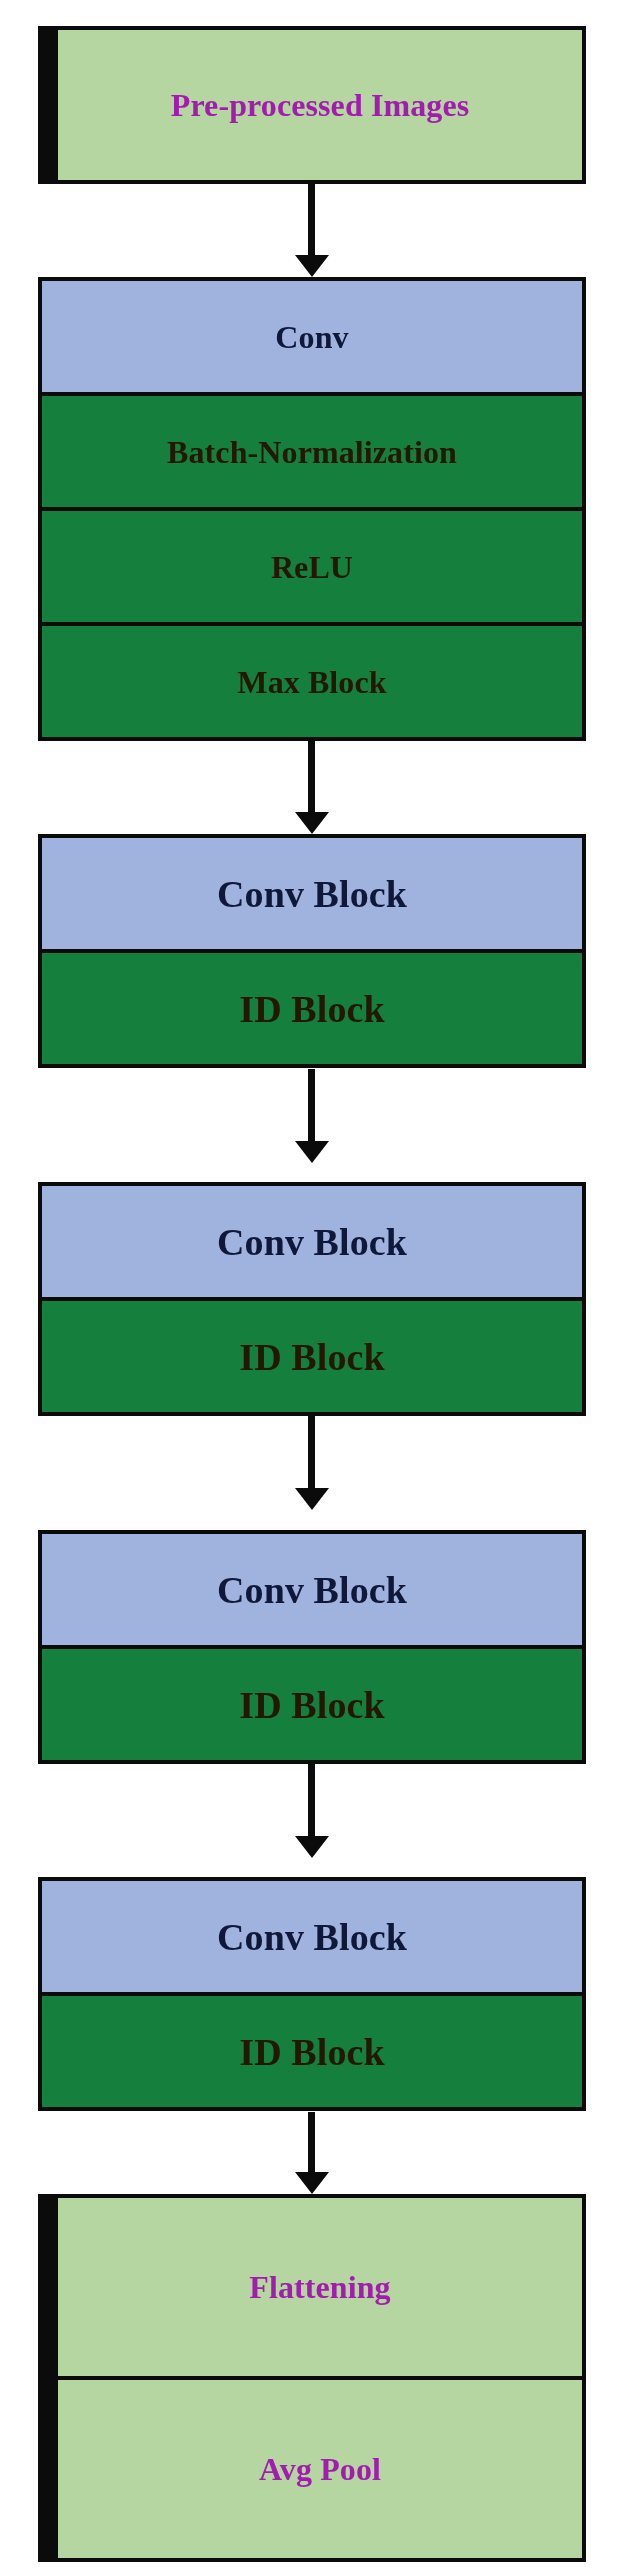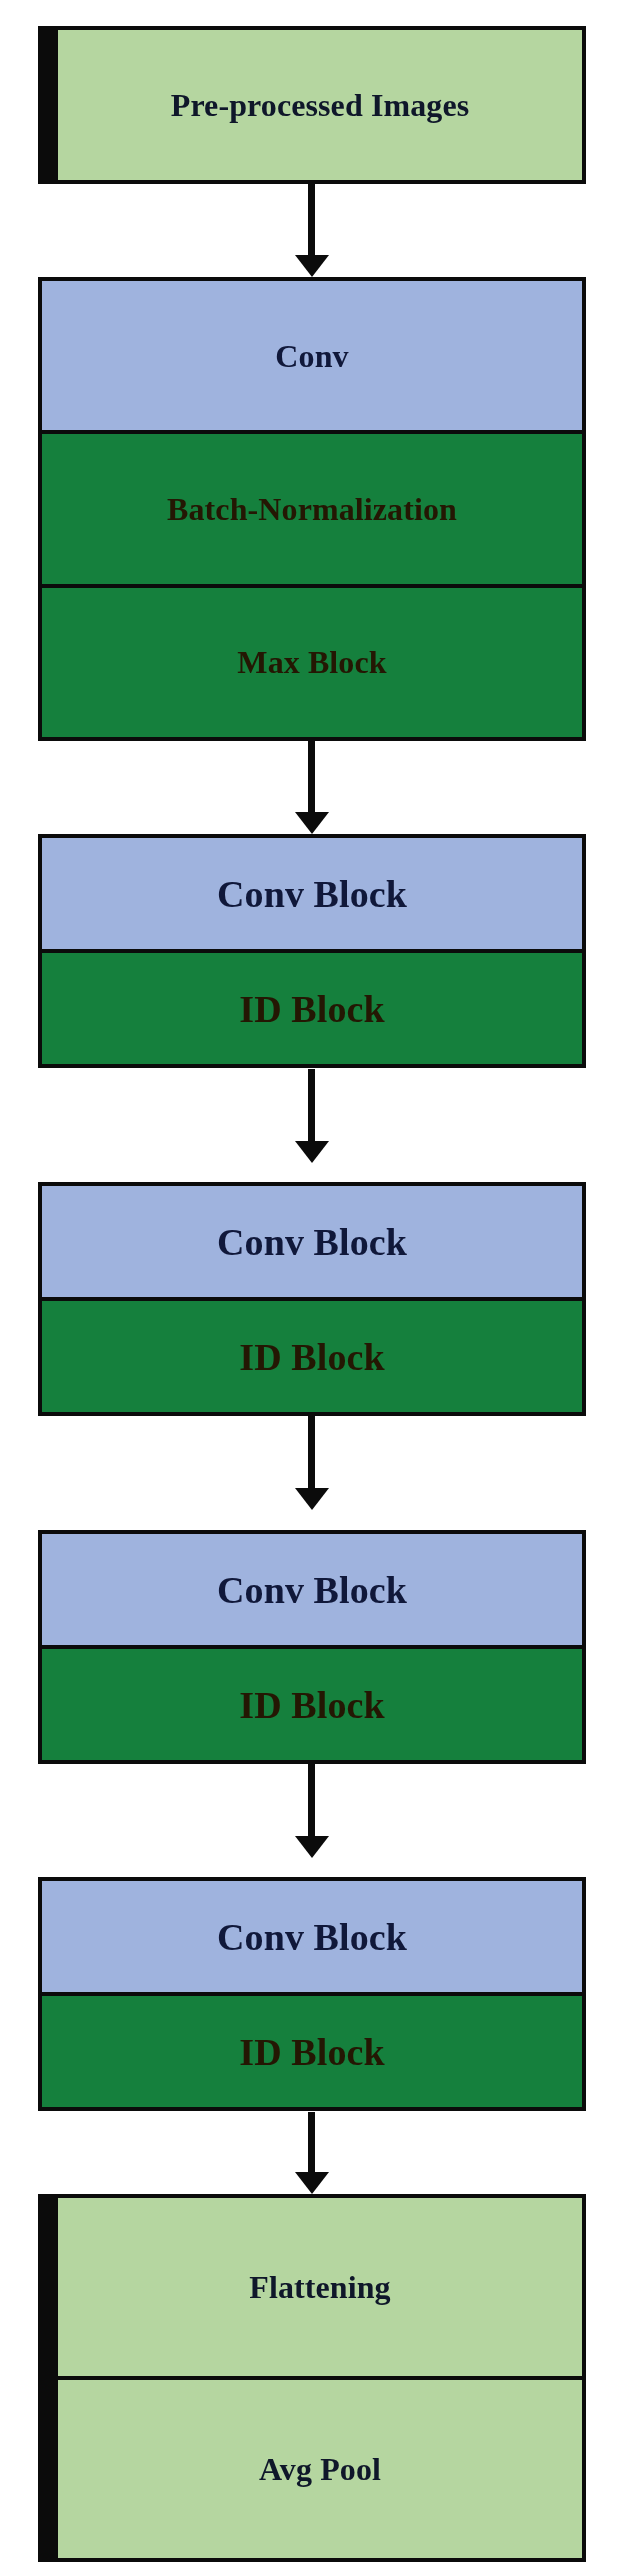--- a/index.html
+++ b/index.html
@@ -34,21 +34,21 @@
     justify-content: center;
     box-sizing: border-box;
     color: #111111;
     font-weight: bold;
     letter-spacing: 0.1px;
     text-align: center;
     line-height: 1;
   }
   .row + .row { border-top: 4.9px solid #0b0b0b; }
 
-  .green  { background: #b5d6a0; color: #0f172a; margin-left: 16px; }
+  .green  { background: #b5d6a0; color: #a21caf; margin-left: 16px; }
   .blue   { background: #9fb3de; color: #10183a; }
   .yellow { background: #15803d; color: #241703; }
 
   
   .fs-lg { font-size: 32px; }
   .fs-md { font-size: 38px; }
 
   
   .arrow {
     position: absolute;
@@ -76,20 +76,21 @@
 
   <div class="stack" style="top:26.4px; height:158px;">
     <div class="row green fs-lg">Pre-processed Images</div>
   </div>
 
   <div class="arrow" style="top:184px; height:72px;"></div>
 
   <div class="stack" style="top:277px; height:464px;">
     <div class="row blue fs-lg">Conv</div>
     <div class="row yellow fs-lg">Batch-Normalization</div>
+    <div class="row yellow fs-lg">ReLU</div>
     <div class="row yellow fs-lg">Max Block</div>
   </div>
 
   <div class="arrow" style="top:740px; height:73px;"></div>
 
   <div class="stack" style="top:834px; height:234px;">
     <div class="row blue fs-md">Conv Block</div>
     <div class="row yellow fs-md">ID Block</div>
   </div>
 

